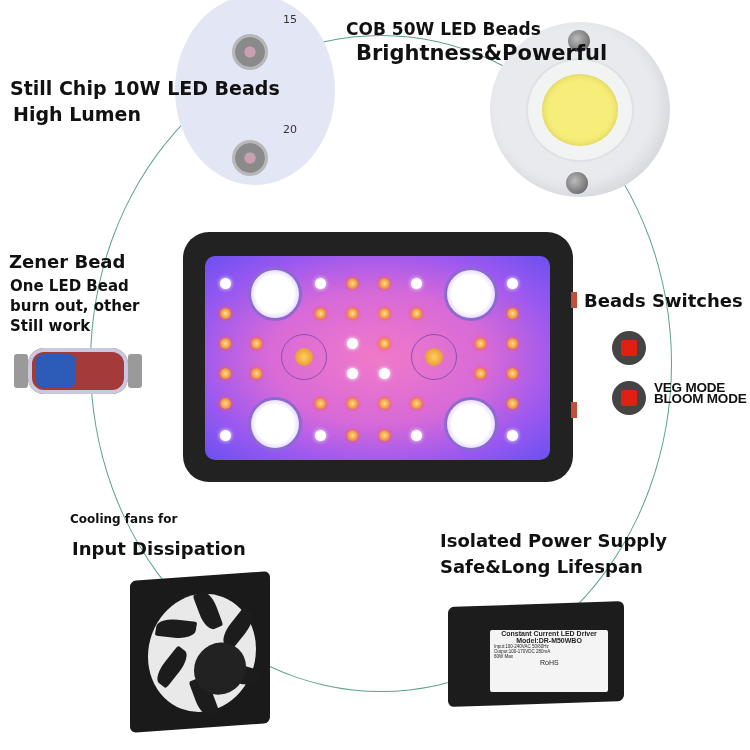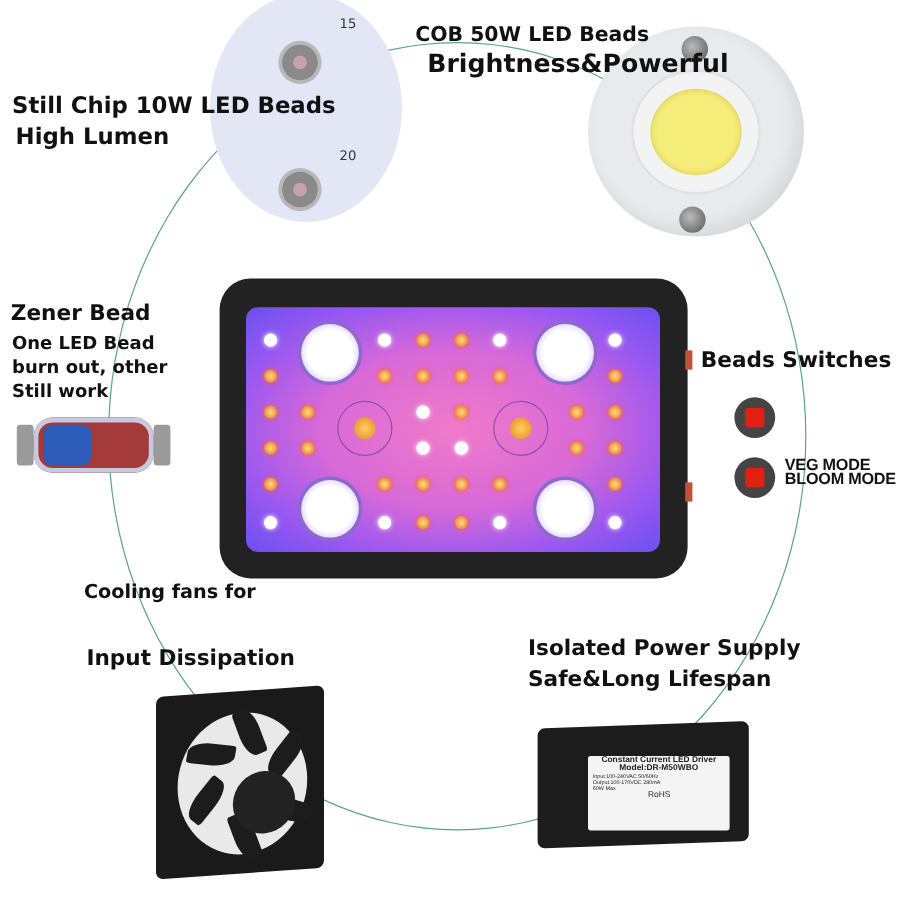--- a/index.html
+++ b/index.html
@@ -136,21 +136,21 @@
       <div class="led w" style="left:302px;top:174px;"></div>
   </div>
 </div>
 
 <div class="abs label" style="left:584px;top:291px;font-size:18px;">Beads Switches</div>
 <div class="switch" style="left:612px;top:331px;"></div>
 <div class="abs sw-label" style="left:654px;top:340px;margin-top:40px;">VEG MODE</div>
 <div class="switch" style="left:612px;top:381px;"></div>
 <div class="abs sw-label" style="left:654px;top:391px;">BLOOM MODE</div>
 
-<div class="abs label" style="left:70px;top:484px;font-size:16px;">Cooling fans for</div>
+<div class="abs label" style="left:70px;top:513px;font-size:12px;">Cooling fans for</div>
 <div class="abs label" style="left:72px;top:539px;font-size:18px;">Input Dissipation</div>
 <div class="abs fan">
   <div class="fan-frame">
     <div class="fan-hole">
       <div class="blade" style="left:40px;top:8px;transform:rotate(70deg);"></div>
       <div class="blade" style="left:70px;top:28px;transform:rotate(130deg);"></div>
       <div class="blade" style="left:72px;top:74px;transform:rotate(200deg);"></div>
       <div class="blade" style="left:36px;top:94px;transform:rotate(250deg);"></div>
       <div class="blade" style="left:4px;top:62px;transform:rotate(310deg);"></div>
       <div class="blade" style="left:8px;top:24px;transform:rotate(10deg);"></div>

